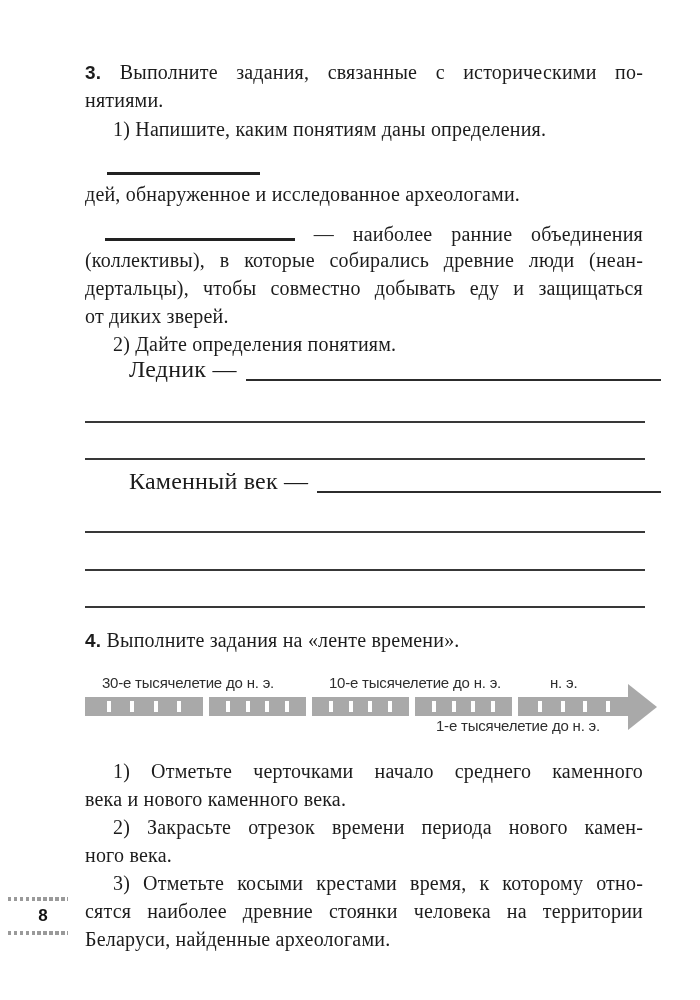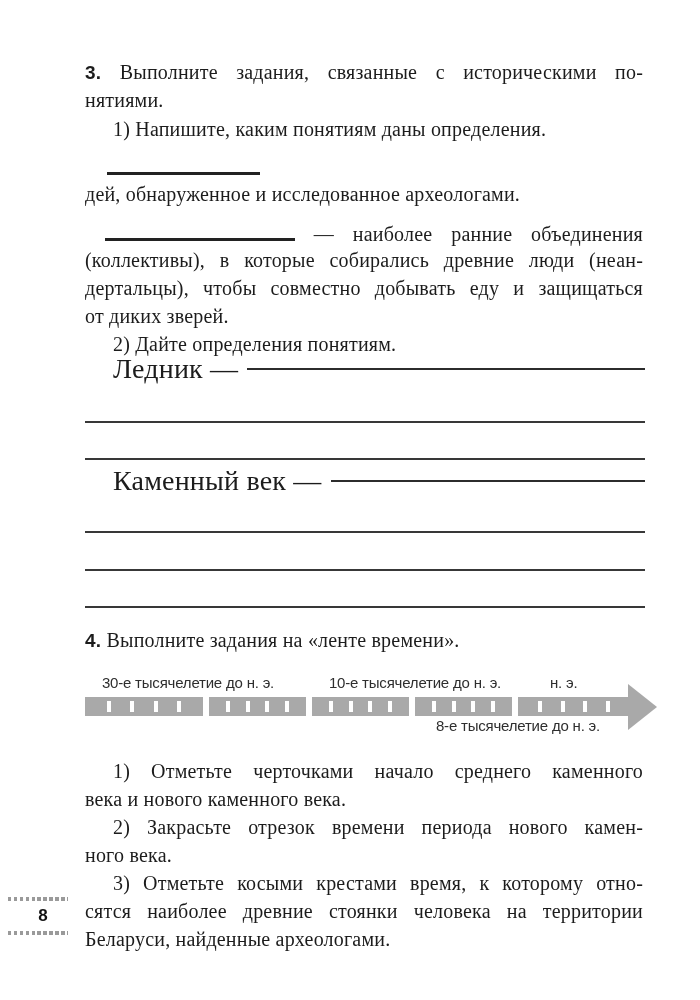--- a/index.html
+++ b/index.html
@@ -22,22 +22,22 @@
   }
   .blank{
     display:inline-block;height:20px;vertical-align:baseline;
     border-bottom:3px solid #222222;
   }
   .rule{
     position:absolute;left:85px;width:560px;height:0;
     border-top:2px solid #383838;
   }
   .term-row{
-    position:absolute;left:113px;width:532px;height:24px;display:flex;
-    font-size:28px;line-height:24px;letter-spacing:0.2px;align-items:center;
+    position:absolute;left:129px;width:532px;height:24px;display:flex;
+    font-size:24px;line-height:24px;letter-spacing:0.2px;
   }
   .term-row .fill{
     flex:1;margin-left:9px;border-bottom:2px solid #2c2c2c;
   }
   
   .timeline{position:absolute;left:85px;top:672px;width:590px;height:72px;}
   .tl-label{
     position:absolute;font-family:"Liberation Sans","DejaVu Sans",sans-serif;
     font-size:15px;color:#2e2e2e;letter-spacing:-0.2px;white-space:nowrap;
     text-align:center;
@@ -134,21 +134,21 @@
       </div>
     <div class="blk" style="width:112px">
         <i class="t1"></i>
         <i class="t2"></i>
         <i class="t3"></i>
         <i class="t4"></i>
       </div>
   </div>
   <div class="tl-arrow"></div>
 
-  <div class="tl-label" style="left:330px;top:45px;width:206px">8-е тысячелетие до н. э.</div>
+  <div class="tl-label" style="left:330px;top:45px;width:206px">1-е тысячелетие до н. э.</div>
 </div>
 
 <div class="line jl" style="top:757px;left:113px;width:530px">1) Отметьте черточками начало среднего каменного</div>
 <div class="line" style="top:785px;left:85px">века и нового каменного века.</div>
 <div class="line jl" style="top:813px;left:113px;width:530px">2) Закрасьте отрезок времени периода нового камен-</div>
 <div class="line" style="top:841px;left:85px">ного века.</div>
 <div class="line jl" style="top:869px;left:113px;width:530px">3) Отметьте косыми крестами время, к которому отно-</div>
 <div class="line jl" style="top:897px;left:85px;width:558px">сятся наиболее древние стоянки человека на территории</div>
 <div class="line" style="top:925px;left:85px">Беларуси, найденные археологами.</div>
 

